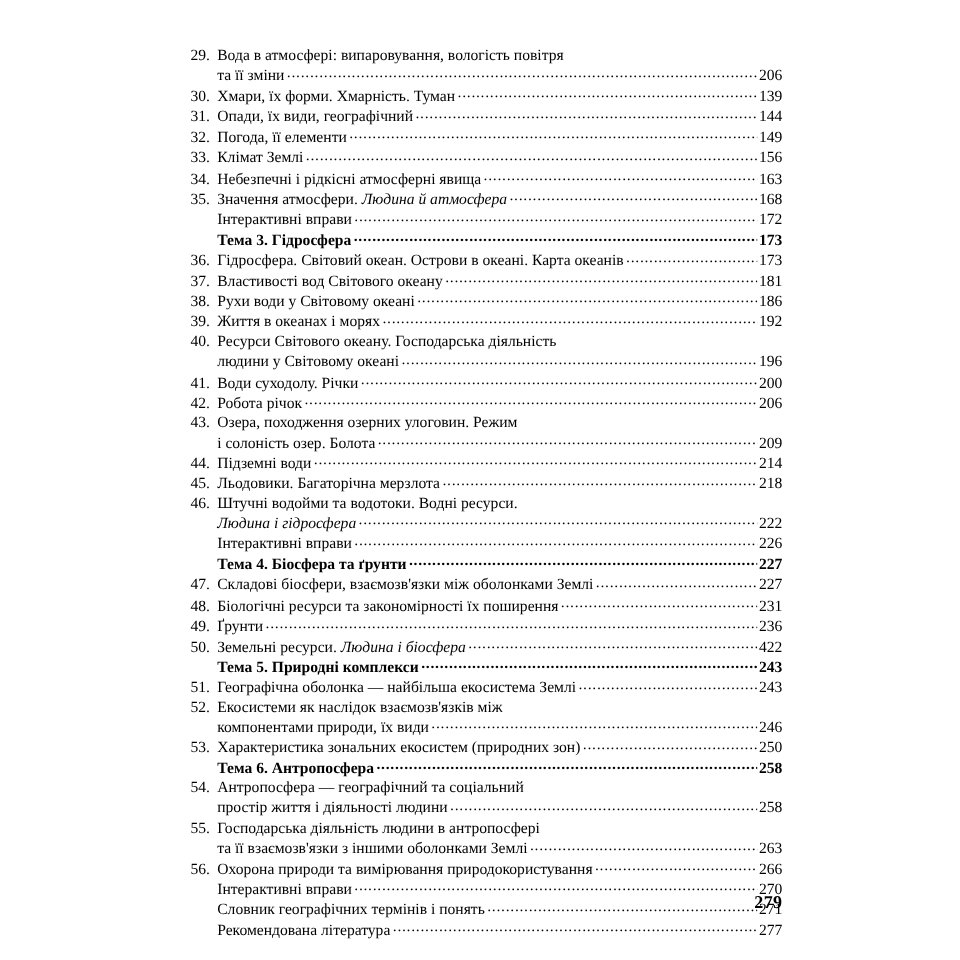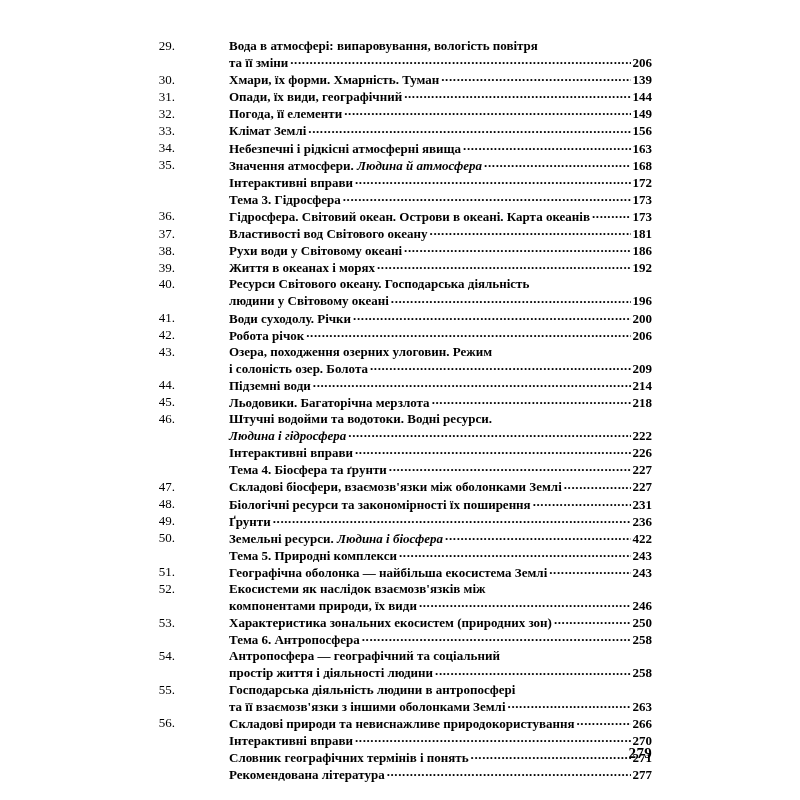--- a/index.html
+++ b/index.html
@@ -27,38 +27,36 @@
   .toc {
     font-size: 13.0px;
     line-height: 16.1px;
   }
   .entry {
     display: block;
     position: relative;
   }
   .row {
     display: flex;
-    align-items: center;
+    align-items: flex-end;
     width: 100%;
-    gap: 48px;
   }
   .num {
     width: 29px;
     min-width: 29px;
     text-align: right;
     padding-right: 6px;
     box-sizing: border-box;
     white-space: nowrap;
   }
   .body-col {
     flex: 1 1 auto;
     min-width: 0;
     display: flex;
     align-items: baseline;
-    font-weight: bold;
   }
   .title {
     white-space: nowrap;
   }
   .title .it {
     font-style: italic;
   }
   .leader {
     flex: 1 1 auto;
     min-width: 4px;
@@ -402,21 +400,21 @@
         <span class="num"></span>
         <span class="body-col">
           <span class="title"><span>та її взаємозв'язки з іншими оболонками Землі</span></span>
           <span class="leader"></span>
           <span class="page-no">263</span>
         </span>
       </div>
       <div class="row entry">
         <span class="num">56.</span>
         <span class="body-col">
-          <span class="title"><span>Складові природи та невиснажливе природокористування</span></span>
+          <span class="title"><span>Охорона природи та вимірювання природокористування</span></span>
           <span class="leader"></span>
           <span class="page-no">266</span>
         </span>
       </div>
       <div class="row entry">
         <span class="num"></span>
         <span class="body-col">
           <span class="title"><span>Інтерактивні вправи</span></span>
           <span class="leader"></span>
           <span class="page-no">270</span>

